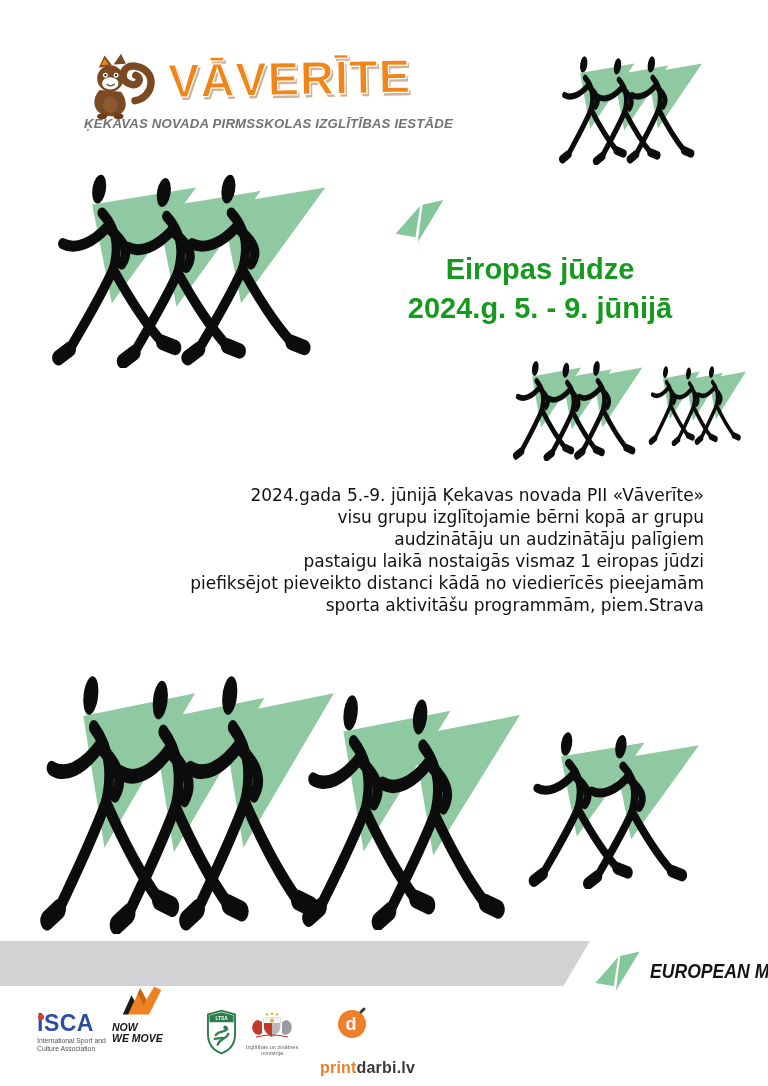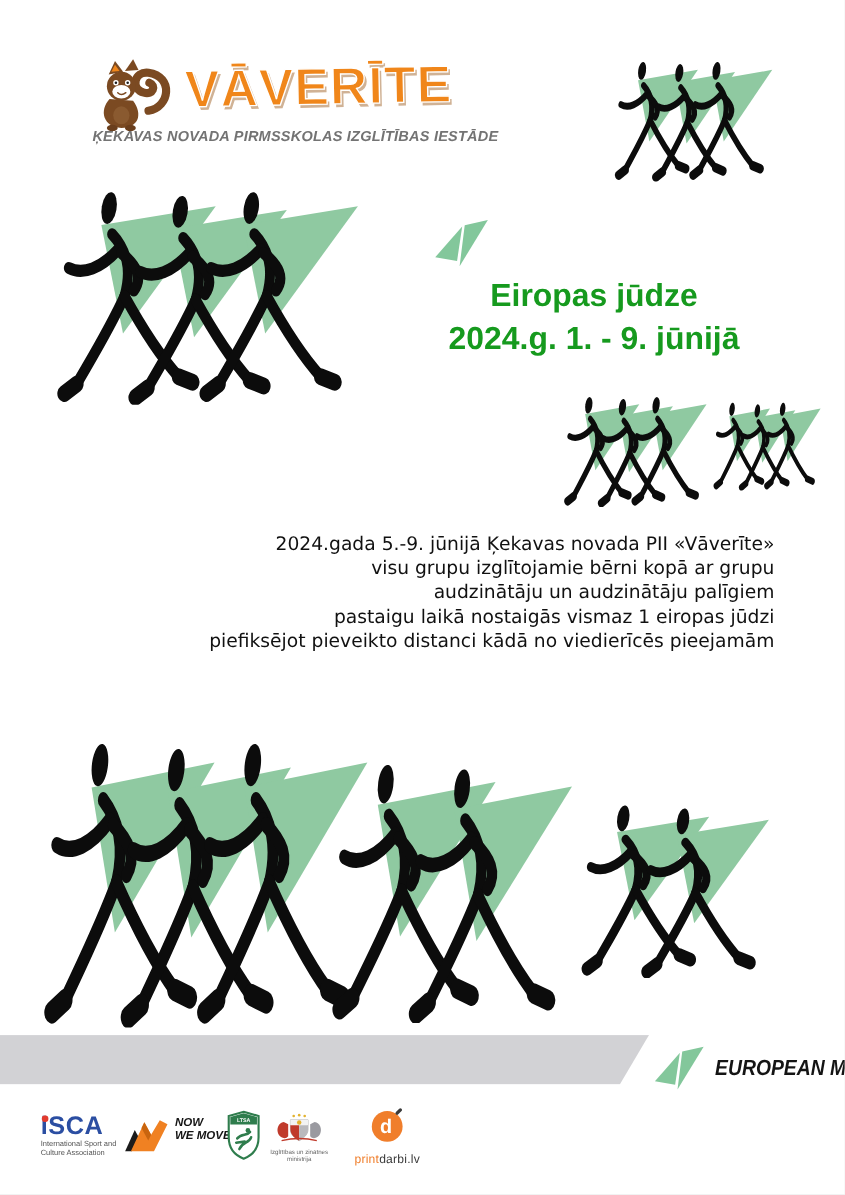--- a/index.html
+++ b/index.html
@@ -75,33 +75,33 @@
 
   
   .isca{left:37px;top:1012px;width:90px;}
   .isca-letters{
     position:relative;font-size:23px;font-weight:800;color:#2B4EA2;
     letter-spacing:.5px;line-height:22px;
   }
   .isca-dot{position:absolute;left:1px;top:2px;width:5.5px;height:5.5px;border-radius:50%;background:#E23B2E;}
   .isca-sub{font-size:6.8px;line-height:7.6px;color:#555;margin-top:3px;}
 
-  .nwm{left:112px;top:1016px;display:flex;gap:5px;align-items:flex-start;}
+  .nwm{left:112px;top:984px;display:flex;gap:5px;align-items:flex-end;flex-direction:column;}
   .nwm-text{
     font-size:10.5px;line-height:10.5px;font-weight:900;font-style:italic;
     color:#151515;white-space:nowrap;
   }
 
   .ltsa{left:206px;top:1009px;}
 
   .ministry{left:244px;top:1012px;width:56px;text-align:center;}
   .ministry-text{font-size:5.6px;line-height:6.2px;color:#666;margin-top:1px;}
 
   .printd{left:320px;top:1007px;width:64px;text-align:center;}
-  .printd-text{font-size:11px;font-weight:400;margin-top:2px;letter-spacing:.2px;}
+  .printd-text{font-size:16px;font-weight:700;margin-top:14px;letter-spacing:.2px;}
   .printd-text .p1{color:#F07E2B;}
   .printd-text .p2{color:#3A3A3A;}
 </style>
 </head>
 <body>
 
 <svg width="0" height="0" style="position:absolute" aria-hidden="true">
   <defs>
     <g id="runner">
       <polygon class="tri" points="24,22 98,12 38,80"></polygon>
@@ -174,30 +174,31 @@
     </svg>
   <svg id="g7" class="grp" viewBox="-6 0 152 118" preserveAspectRatio="none">
       <use href="#runners2"></use>
     </svg>
 
   <svg class="abs title-arrow" viewBox="0 0 100 96">
       <use href="#em-arrow"></use>
     </svg>
   <div class="abs event-title">
     <div>Eiropas jūdze</div>
-    <div>2024.g. 1. - 9. jūnijā</div>
+    <div>2024.g. 5. - 9. jūnijā</div>
   </div>
 
 
   <div class="abs para">
     <div>2024.gada 5.-9. jūnijā Ķekavas novada PII «Vāverīte»</div>
     <div>visu grupu izglītojamie bērni kopā ar grupu</div>
     <div>audzinātāju un audzinātāju palīgiem</div>
     <div>pastaigu laikā nostaigās vismaz 1 eiropas jūdzi</div>
     <div>piefiksējot pieveikto distanci kādā no viedierīcēs pieejamām</div>
+    <div>sporta aktivitāšu programmām, piem.Strava</div>
   </div>
 
   <div class="abs band"></div>
   <div class="abs em">
     <svg class="em-arrow" width="54" height="58" viewBox="0 0 100 96">
         <use href="#em-arrow"></use>
       </svg>
     <span class="em-label">EUROPEAN MILE</span>
   </div>
 

